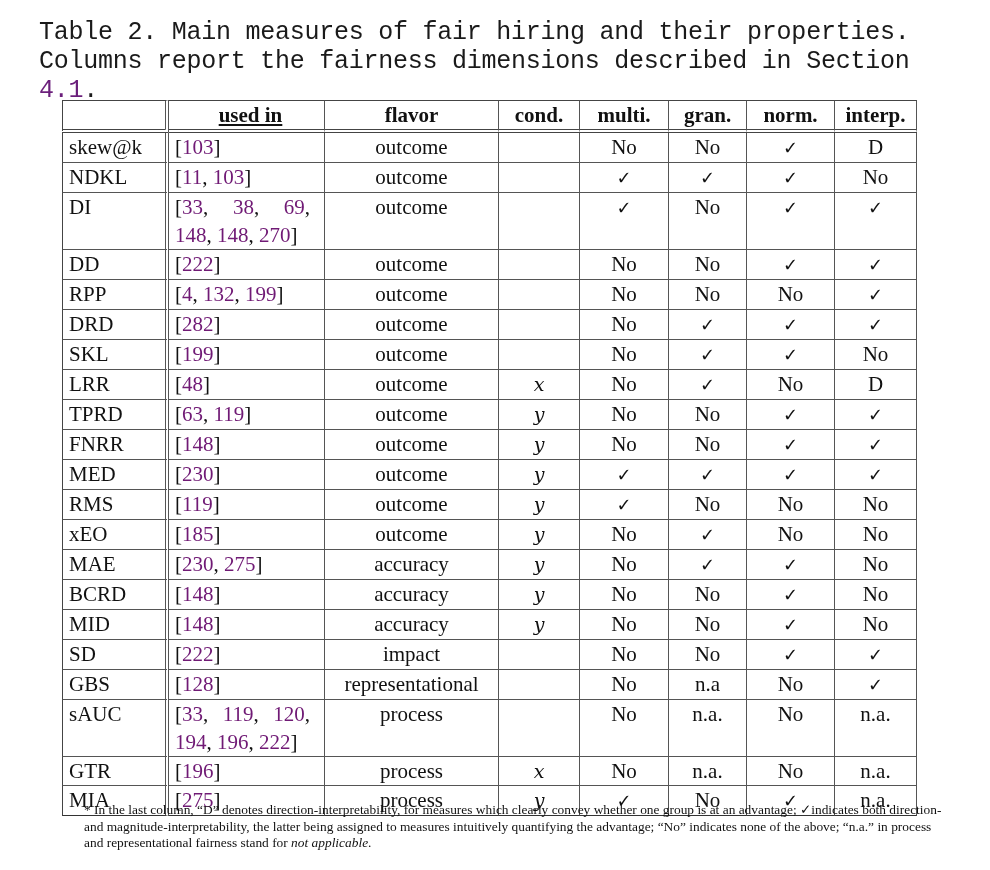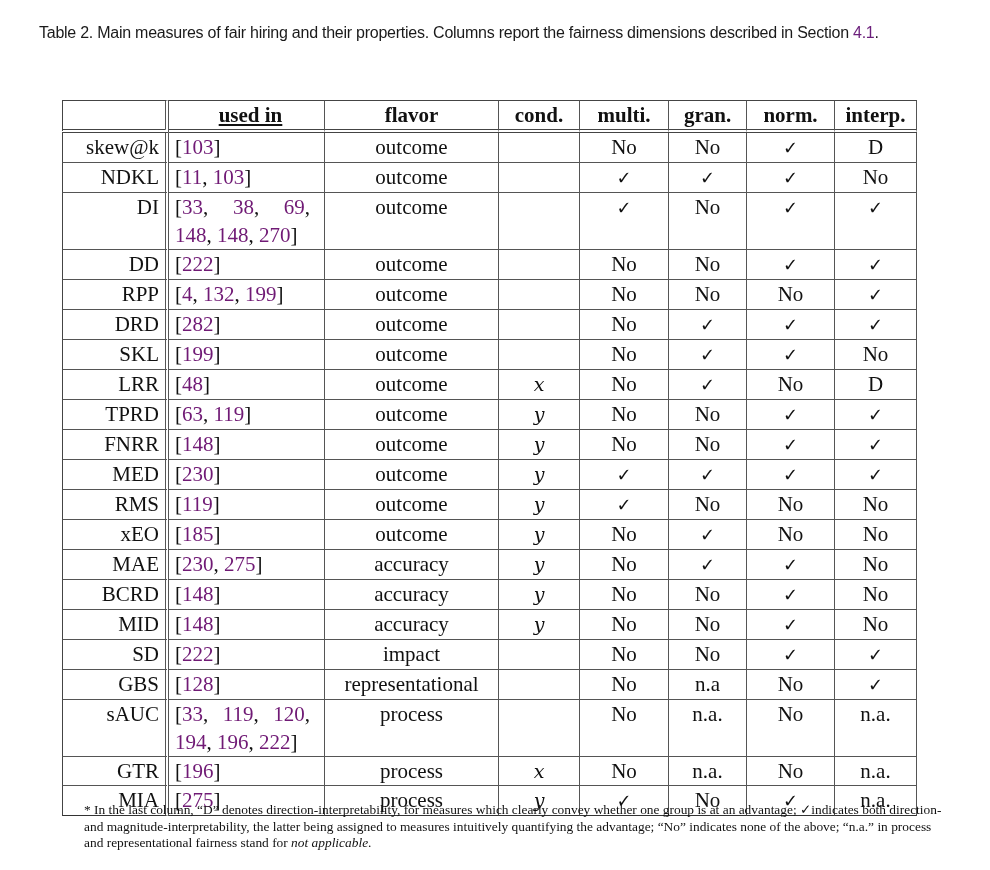--- a/index.html
+++ b/index.html
@@ -2,22 +2,22 @@
 <html><head>
 <meta charset="utf-8">
 <style>
   html, body { margin: 0; padding: 0; background: #ffffff; }
   body {
     width: 990px; height: 870px; position: relative; overflow: hidden;
     color: #111111;
   }
   .caption {
     position: absolute; left: 39px; top: 18px; width: 930px;
-    font-family: Liberation Sans, sans-serif;
-    font-size: 16px; line-height: 29px; letter-spacing: -0.25px;
+    font-family: Liberation Mono, monospace;
+    font-size: 25px; line-height: 29px; letter-spacing: -0.25px;
     color: #1a1a1a;
   }
   .caption .ref { color: #6b1f7b; }
 
   table.main {
     position: absolute; left: 62px; top: 100px;
     border-collapse: separate; border-spacing: 0;
     font-family: "Liberation Serif", serif;
     font-size: 21px;
     color: #111;
@@ -33,21 +33,21 @@
   }
   table.main tr > *:first-child { border-left: 1.5px solid #444; }
   table.main thead th {
     border-top: 1.5px solid #444;
     border-bottom: 4px double #444;
     font-weight: bold;
     height: 28px;
   }
   table.main tbody tr:last-child td { border-bottom: 1.5px solid #333; }
 
-  .col-name { width: 90px; text-align: right; border-right: 4px double #555 !important; }
+  .col-name { width: 90px; text-align: left; border-right: 4px double #555 !important; }
   .col-used { width: 135px; text-align: left; }
   .col-flavor { width: 161px; text-align: center; }
   .col-cond { width: 68px; text-align: center; }
   .col-multi { width: 76px; text-align: center; }
   .col-gran { width: 65px; text-align: center; }
   .col-norm { width: 75px; text-align: center; margin-top: 30px; }
   .col-interp { width: 69px; text-align: center; }
 
   .ref { color: #701a75; }
   .refs { display: inline-block; white-space: normal; width: 135px; }

